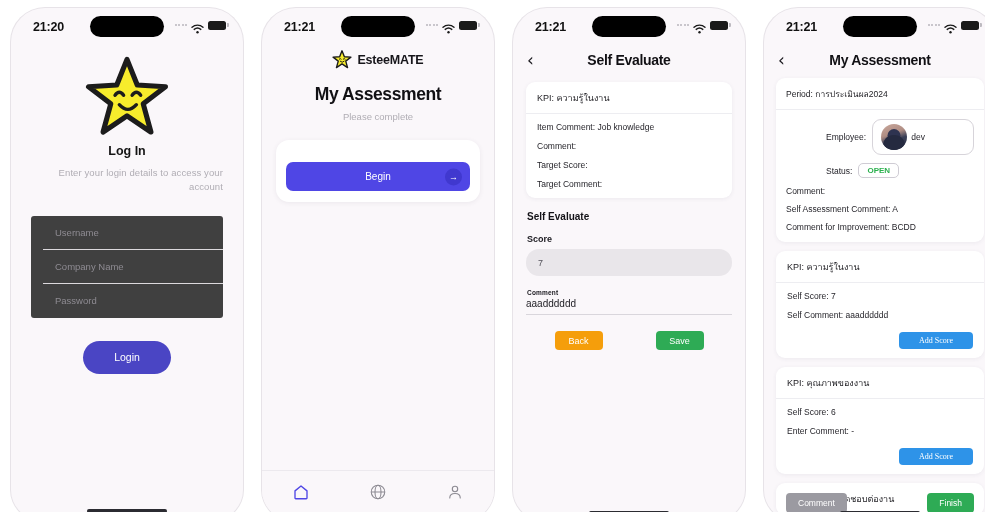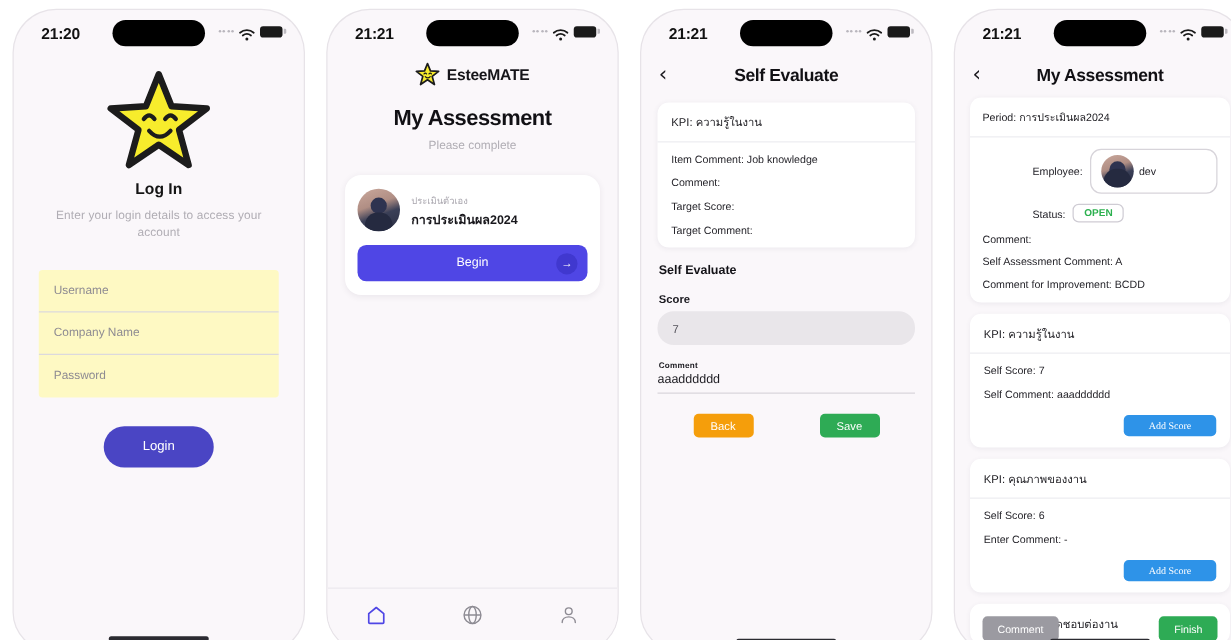--- a/index.html
+++ b/index.html
@@ -67,23 +67,23 @@
   }
 
   .screen { position: relative; height: 480px; }
 
   
   .login-wrap { padding: 6px 20px 0; text-align: center; }
   .star-logo { width: 86px; height: 82px; margin: 10px auto 6px; display:block; }
   .login-title { font-size: 12.5px; font-weight: 700; color: #141414; margin-top: 6px; }
   .login-sub {
     font-size: 9.5px; color: #b0adb4; line-height: 1.45;
-    margin-top: 8px; letter-spacing: .1px;
-  }
-  .form-block { margin-top: 22px; background: #fef9c3; border-radius: 3px; overflow: hidden; }
+    margin-top: 8px; letter-spacing: .1px; text-align: right;
+  }
+  .form-block { margin-top: 22px; background: #404040; border-radius: 3px; overflow: hidden; padding-left: 12px; }
   .field {
     height: 34px; display: flex; align-items: center;
     padding: 0 12px; font-size: 9.5px; color: #8e8b92;
     border-bottom: 1px solid #dcd9dd; text-align: left;
   }
   .field:last-child { border-bottom: none; }
   .login-btn {
     display: block; margin: 23px auto 0;
     width: 88px; height: 33px; border-radius: 18px;
     background: #4a45c4; color: #fff;
@@ -318,27 +318,20 @@
           <path d="M56 46 q5 -7 10 0" stroke="#1c1c1c" stroke-width="5" fill="none" stroke-linecap="round"></path>
           <path d="M41 57 q10 11 20 0" stroke="#1c1c1c" stroke-width="5" fill="none" stroke-linecap="round"></path>
         </svg>
         <span class="brand-name">EsteeMATE</span>
       </div>
 
       <div class="page-h1">My Assessment</div>
       <div class="page-sub">Please complete</div>
 
       <div class="assess-card">
-        <div class="assess-row">
-          <div class="avatar"></div>
-          <div class="assess-meta">
-            <div class="assess-small">ประเมินตัวเอง</div>
-            <div class="assess-strong">การประเมินผล2024</div>
-          </div>
-        </div>
         <button class="begin-btn">
           <span>Begin</span>
           <span class="begin-arrow">→</span>
         </button>
       </div>
 
       <div class="tabbar">
         <div class="tab">
           <svg width="18" height="18" viewBox="0 0 24 24">
               <path d="M4 10.5 12 4l8 6.5V20a1 1 0 0 1-1 1H5a1 1 0 0 1-1-1z" fill="none" stroke="#4f46e5" stroke-width="1.8" stroke-linejoin="round"></path>

